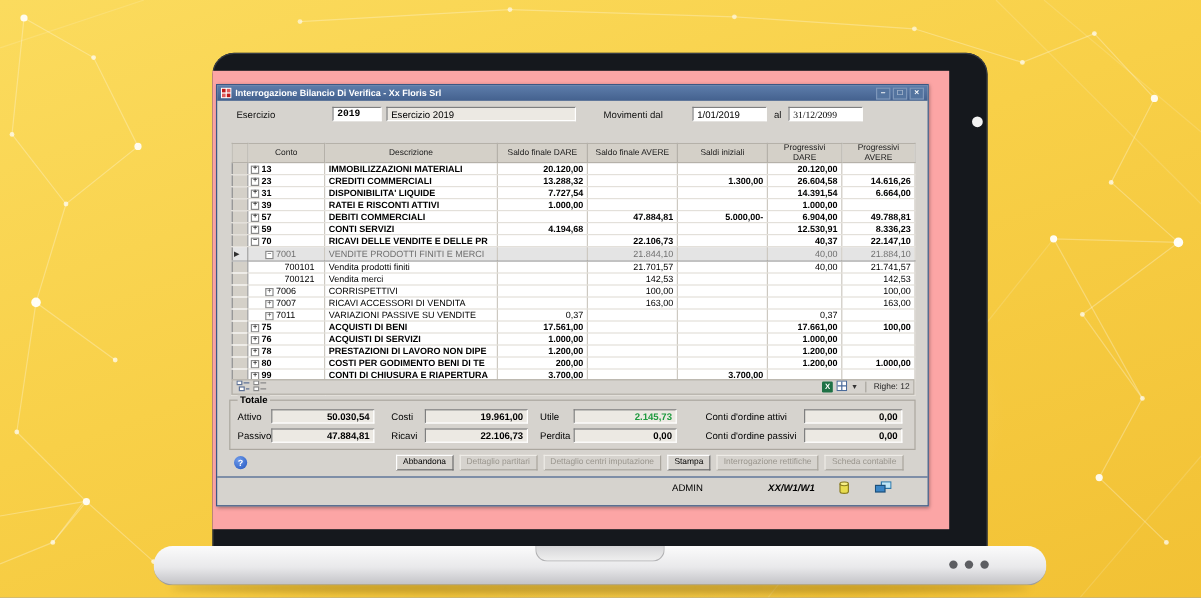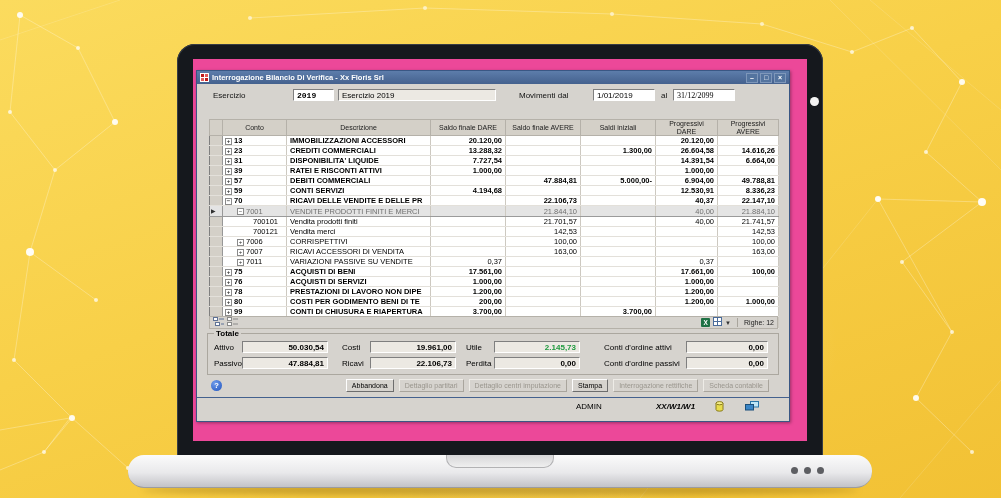--- a/index.html
+++ b/index.html
@@ -9,21 +9,21 @@
   .bg-glow { position:absolute; left:22%; top:35%; width:62%; height:70%;
              background:radial-gradient(ellipse, rgba(255,248,205,.55), rgba(255,248,205,0) 70%); }
   svg.constellation { position:absolute; left:0; top:0; }
 
   
   .laptop-shadow { position:absolute; left:142px; top:485px; width:716px; height:10px;
                    background:rgba(130,95,10,.4); border-radius:50%; filter:blur(3px); }
   .bezel { position:absolute; left:177px; top:44px; width:646px; height:414px;
            background:#15181d; border-radius:18px 18px 0 0;
            box-shadow: inset 0 0 0 1px #383d44; }
-  .screen { position:absolute; left:16px; top:15px; width:614px; height:382px; background:#ec4899; }
+  .screen { position:absolute; left:0; top:15px; width:614px; height:382px; background:#fca5a5; }
   .base { position:absolute; left:128px; top:455px; width:744px; height:33px;
           background:linear-gradient(#fbfbfb,#e9e9eb 55%,#c3c3c7); border-radius:16px;
           border-bottom:1px solid #9c9c9e; }
   .notch { position:absolute; left:50%; transform:translateX(-50%); top:0; width:108px; height:13px;
            background:linear-gradient(#d6d6d8,#efefef); border:1px solid #b2b2b4; border-top:none;
            border-radius:0 0 10px 10px; }
   .base-dots { position:absolute; right:48px; top:12px; display:flex; gap:6px; }
   .base-dots i { width:7px; height:7px; border-radius:50%; background:#5d5e62; }
   .overlay-dot { position:absolute; width:9px; height:9px; border-radius:50%; background:#fff; opacity:.95; }
 
@@ -198,21 +198,21 @@
             <th>Progressivi
 DARE</th>
             <th>Progressivi
 AVERE</th>
           </tr>
         </thead>
         <tbody>
             <tr class="bold ">
               <td class="c-sel"></td>
               <td class="lv1"><span class="tree">+</span>13</td>
-              <td>IMMOBILIZZAZIONI ACCESSORI</td>
+              <td>IMMOBILIZZAZIONI MATERIALI</td>
               <td class="c-num">20.120,00</td>
               <td class="c-num"></td>
               <td class="c-num"></td>
               <td class="c-num">20.120,00</td>
               <td class="c-num"></td>
             </tr>
             <tr class="bold ">
               <td class="c-sel"></td>
               <td class="lv1"><span class="tree">+</span>23</td>
               <td>CREDITI COMMERCIALI</td>

